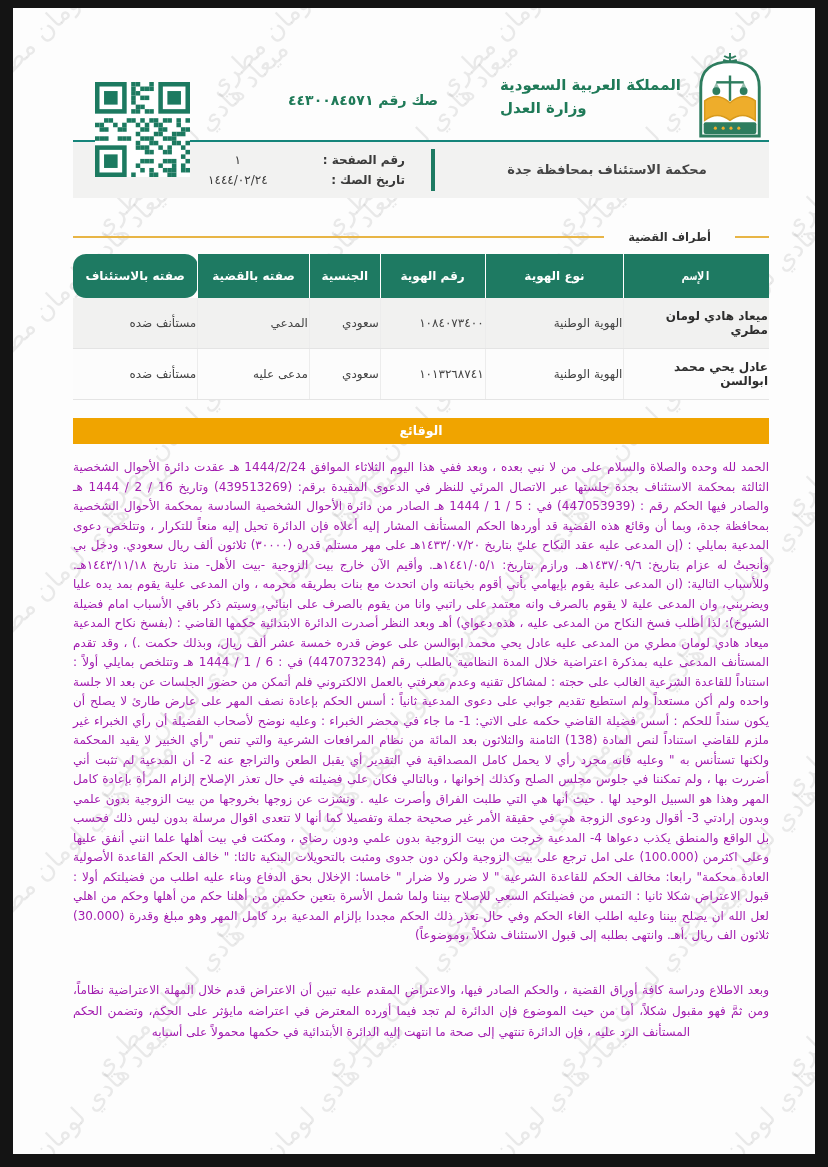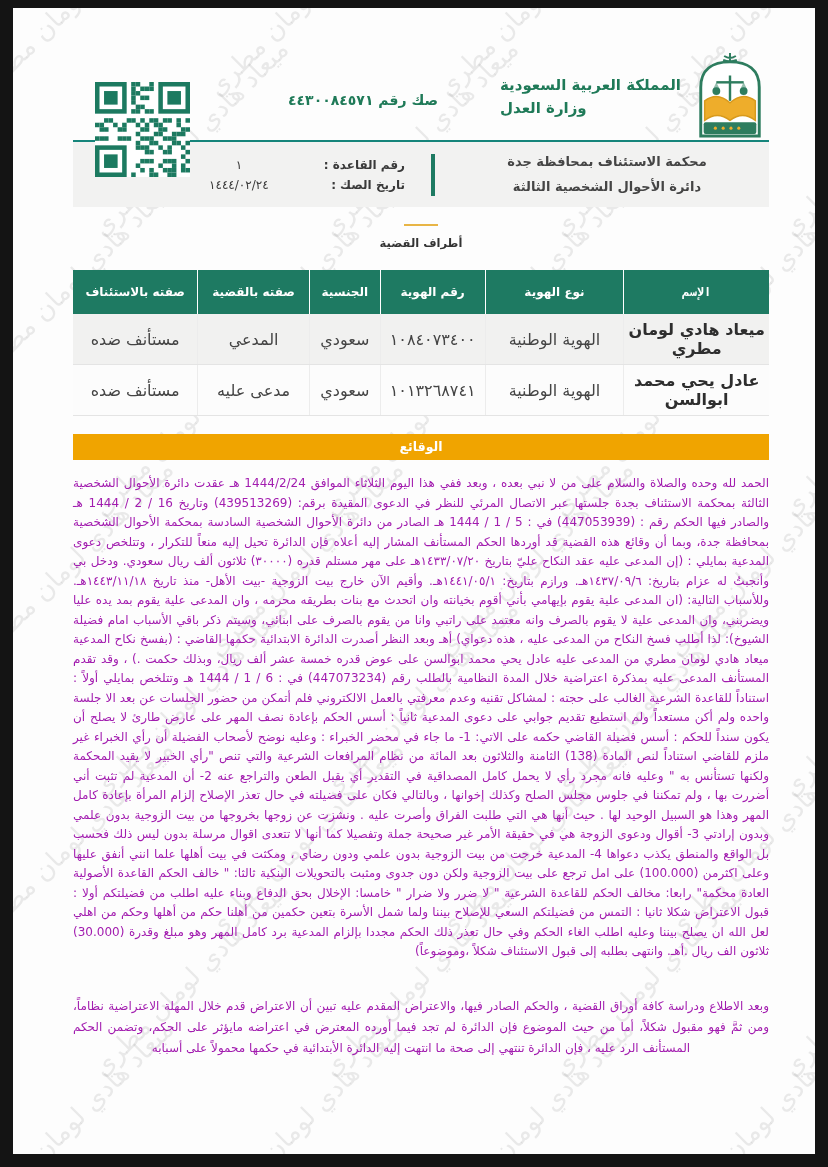--- a/index.html
+++ b/index.html
@@ -19,29 +19,29 @@
   
   .meta-wrap{border-top:2px solid #16857b;background:#f2f2f1;min-height:56px;display:flex;align-items:center;position:relative;}
   .court-block{width:300px;padding:8px 12px;text-align:center;font-weight:bold;font-size:13px;color:#454545;line-height:1.9;}
   .v-divider{width:4px;height:42px;background:#1e7a62;margin:0 10px 0 26px;}
   .meta-grid{display:grid;grid-template-columns:auto auto;column-gap:55px;row-gap:6px;font-size:12px;color:#3a3a3a;align-items:center;}
   .meta-label{font-weight:bold;}
   .meta-value{text-align:center;}
   
   .greet{margin-top:30px;text-align:center;color:#1f7a58;font-weight:bold;font-size:13.5px;line-height:2.4;}
   
-  .sec-label-row{display:flex;align-items:center;margin-top:17px;gap:10px;flex-direction:column;}
+  .sec-label-row{display:flex;align-items:center;margin-top:32px;gap:24px;}
   .gold-line-s{height:2px;width:34px;background:#e8b546;}
   .gold-line-l{height:2px;flex:1;background:#e8b546;}
   .sec-label{font-size:11.5px;font-weight:bold;color:#333;}
   
   table.parties{width:100%;border-collapse:collapse;margin-top:10px;table-layout:fixed;}
   table.parties th{background:#1e7a62;color:#fff;font-size:12px;font-weight:bold;height:42px;border-left:1px solid #fff;}
-  table.parties th:last-child{border-left:none;}
-  table.parties td{font-size:16px;color:#444;text-align:center;height:48px;border-left:1px solid #ececec;border-bottom:1px solid #e4e4e4;}
+  table.parties th:last-child{border-left:none;border-radius:13px;}
+  table.parties td{font-size:12px;color:#444;text-align:right;height:48px;border-left:1px solid #ececec;border-bottom:1px solid #e4e4e4;}
   table.parties td:last-child{border-left:none;}
   table.parties tbody tr:nth-child(odd){background:#f1f1f0;}
   table.parties tbody tr:nth-child(even){background:#fcfcfc;}
   table.parties td.name-cell{font-weight:bold;color:#2e2e2e;}
   table.parties th:nth-child(1){width:21%;font-family:Liberation Mono, monospace;} table.parties th:nth-child(2){width:20%;}
   table.parties th:nth-child(3){width:15%;} table.parties th:nth-child(4){width:10%;}
   table.parties th:nth-child(5){width:16%;} table.parties th:nth-child(6){width:18%;}
   
   .bar{height:26px;line-height:26px;text-align:center;color:#fff;font-weight:bold;font-size:12.5px;}
   .bar-facts{background:#f0a400;margin-top:18px;}
@@ -239,25 +239,24 @@
             <rect x="90.47619047619048" y="58.80952380952381" width="4.523809523809524" height="4.523809523809524" fill="#1c7a60"></rect>
             <rect x="90.47619047619048" y="67.85714285714286" width="4.523809523809524" height="4.523809523809524" fill="#1c7a60"></rect>
             <rect x="90.47619047619048" y="76.9047619047619" width="4.523809523809524" height="4.523809523809524" fill="#1c7a60"></rect>
             <rect x="90.47619047619048" y="85.95238095238095" width="4.523809523809524" height="4.523809523809524" fill="#1c7a60"></rect>
           </svg>
       </div>
 
       <div class="meta-wrap">
         <div class="court-block">
           <div>محكمة الاستئناف بمحافظة جدة</div>
-          <div>دائرة الأحوال الشخصية الثالثة</div>
         </div>
         <div class="v-divider"></div>
         <div class="meta-grid">
-          <span class="meta-label">رقم القاعدة :</span>
+          <span class="meta-label">رقم الصفحة :</span>
           <span class="meta-value">١</span>
           <span class="meta-label">تاريخ الصك :</span>
           <span class="meta-value">١٤٤٤/٠٢/٢٤</span>
         </div>
       </div>
 
 
       <div class="sec-label-row">
         <div class="gold-line-s"></div>
         <div class="sec-label">أطراف القضية</div>

